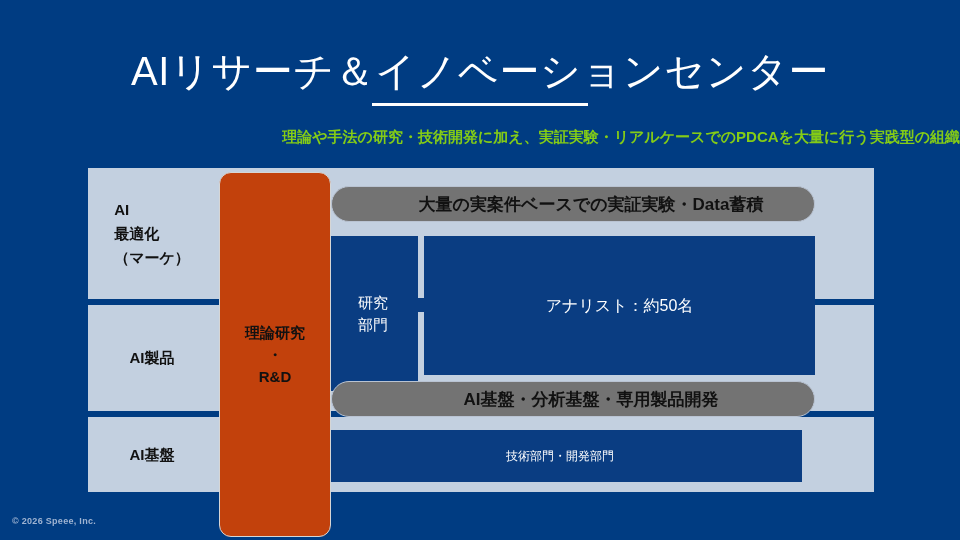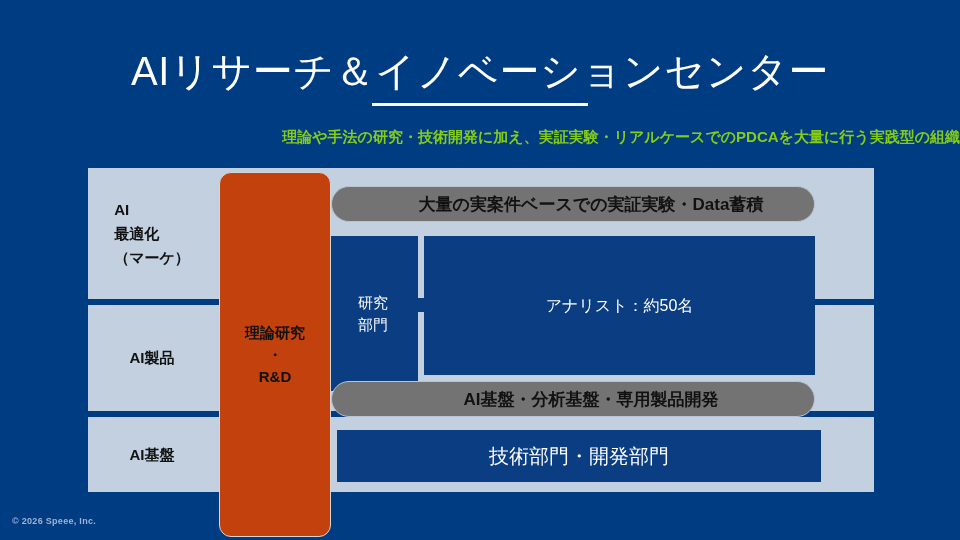--- a/index.html
+++ b/index.html
@@ -155,25 +155,25 @@
   }
   .blue-box.analyst {
     left: 336px;
     top: 68px;
     width: 391px;
     height: 139px;
     font-size: 16px;
     text-align: right;
   }
   .blue-box.tech {
-    left: 249px;
+    left: 230px;
     top: 262px;
     width: 484px;
     height: 52px;
-    font-size: 20px;
+    font-size: 12px;
   }
 
   
   .connector {
     position: absolute;
     left: 330px;
     top: 130px;
     width: 8px;
     height: 14px;
     background: #0a3d82;

